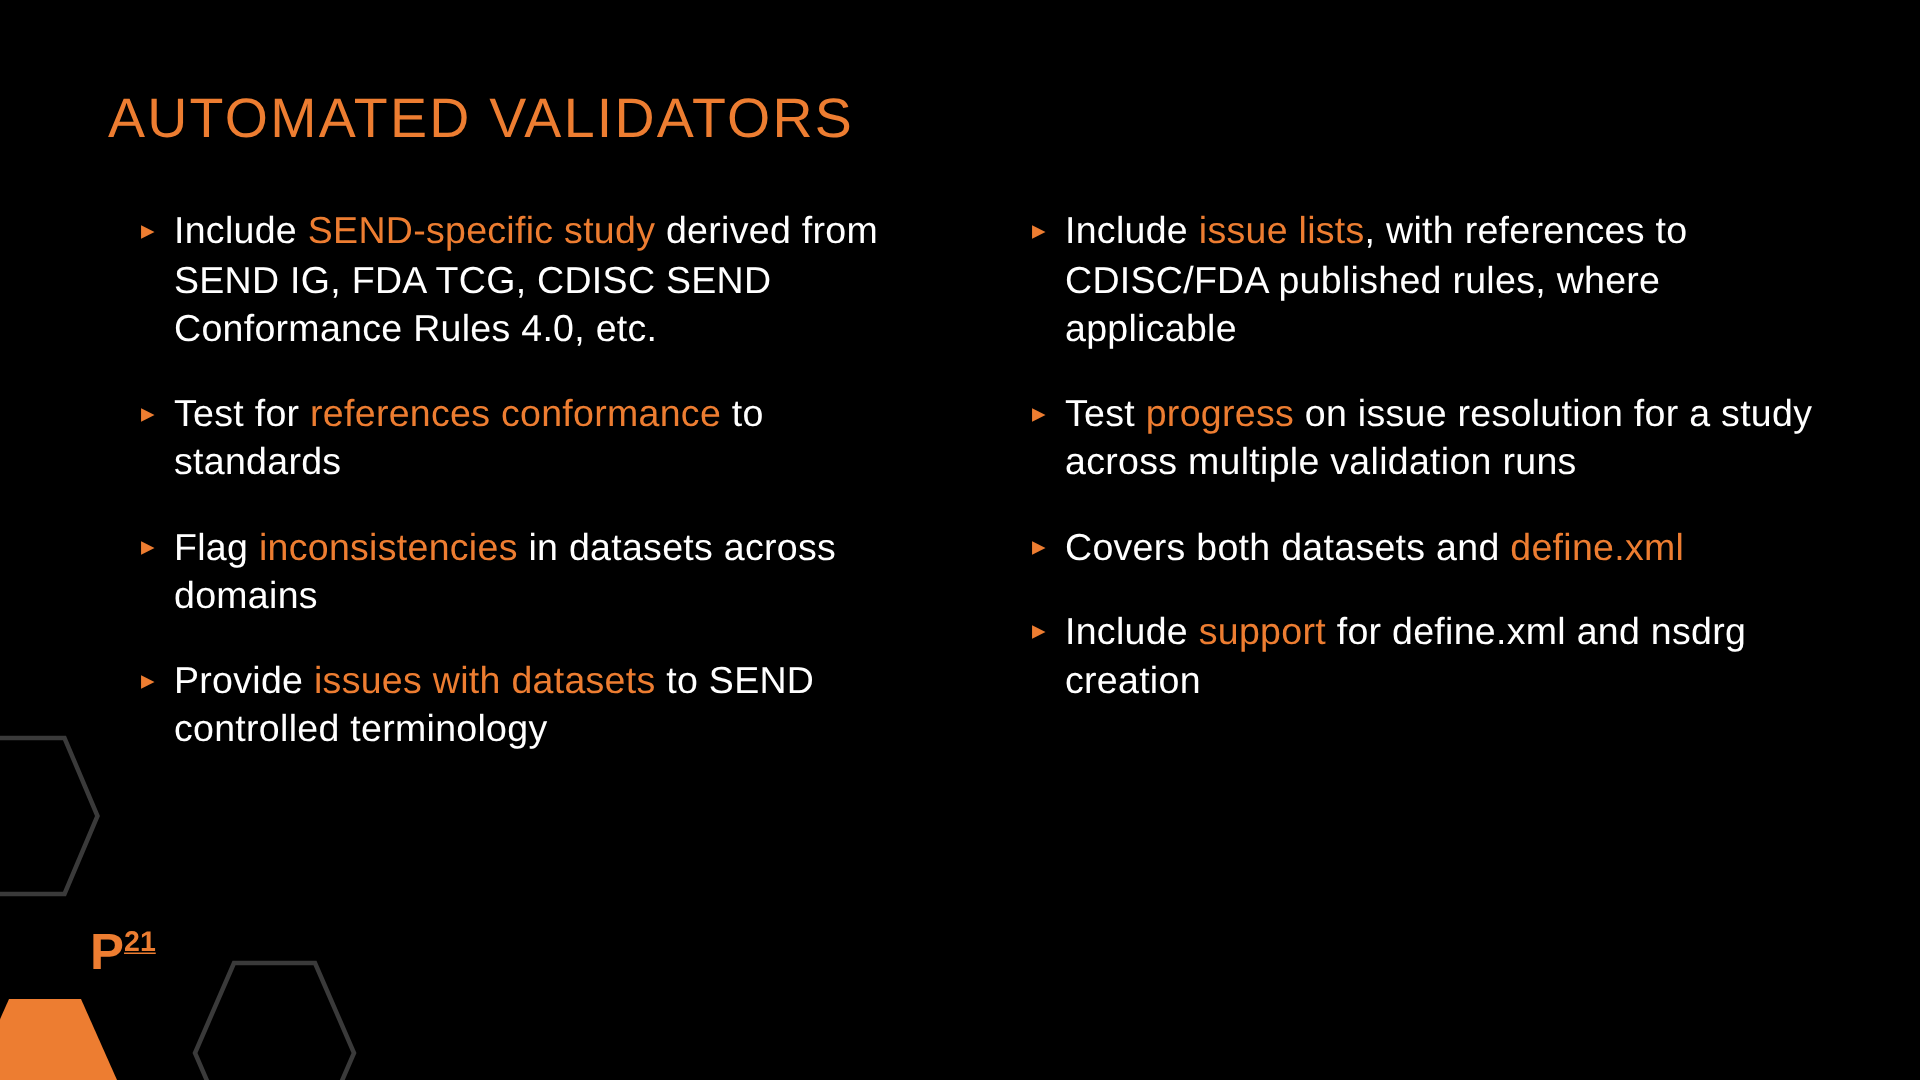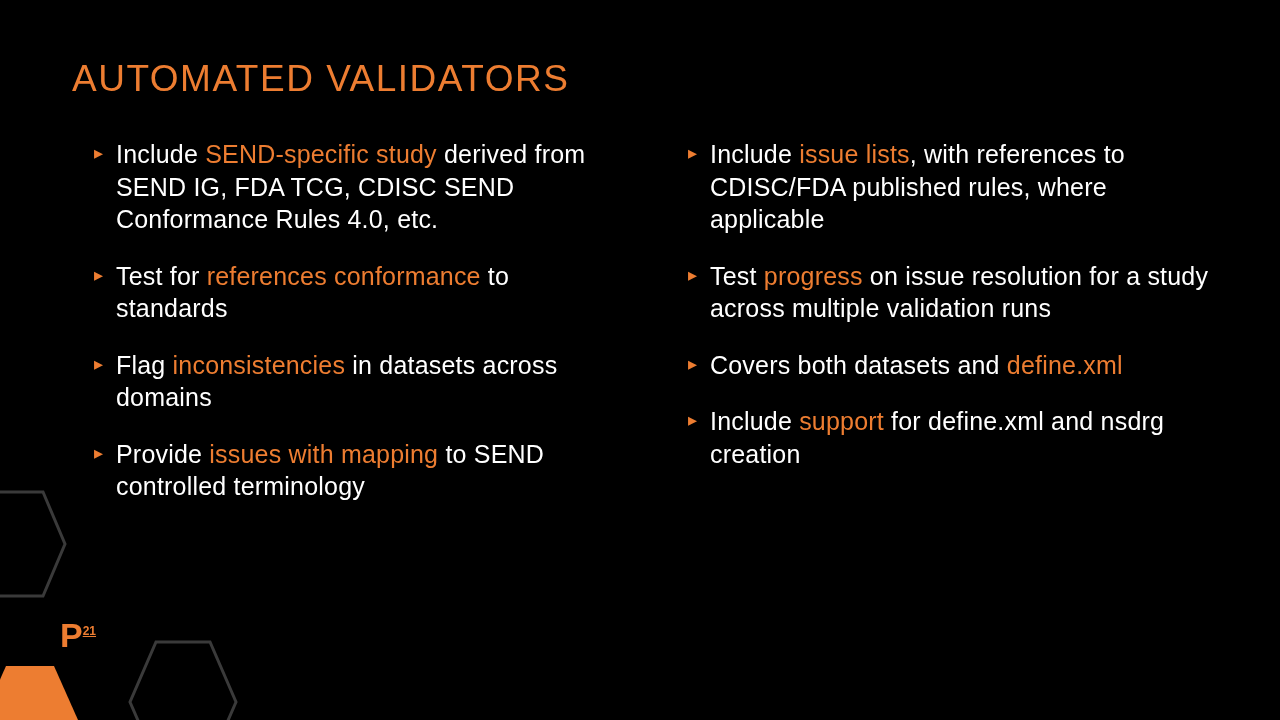--- a/index.html
+++ b/index.html
@@ -64,36 +64,36 @@
   .hex-filled   { left: -20px; top: 664px; }
   .logo {
     position: absolute;
     left: 60px;
     top: 616px;
     color: #ed7d31;
     font-weight: 800;
     font-family: Arial, "Segoe UI", sans-serif;
   }
   .logo .p  { font-size: 34px; letter-spacing: -1px; }
-  .logo .sup { font-size: 12px; position: relative; top: -12px; left: 1px; font-weight: 800; text-decoration: underline; }
+  .logo .sup { font-size: 19px; position: relative; top: -12px; left: 1px; font-weight: 800; text-decoration: underline; }
 </style>
 </head>
 <body>
 
 <div class="slide">
 
   <h1 class="title">AUTOMATED VALIDATORS</h1>
 
   <div class="columns">
     <div class="col">
       <ul>
         <li><span>Include </span><span class="hl">SEND-specific study</span><span> derived from SEND IG, FDA TCG, CDISC SEND Conformance Rules 4.0, etc.</span></li>
         <li><span>Test for </span><span class="hl">references conformance</span><span> to standards</span></li>
         <li><span>Flag </span><span class="hl">inconsistencies</span><span> in datasets across domains</span></li>
-        <li><span>Provide </span><span class="hl">issues with mapping</span><span> to SEND controlled terminology</span></li>
+        <li><span>Provide </span><span class="hl">issues with datasets</span><span> to SEND controlled terminology</span></li>
       </ul>
     </div>
     <div class="col">
       <ul>
         <li><span>Include </span><span class="hl">issue lists</span><span>, with references to CDISC/FDA published rules, where applicable</span></li>
         <li><span>Test </span><span class="hl">progress</span><span> on issue resolution for a study across multiple validation runs</span></li>
         <li><span>Covers both datasets and </span><span class="hl">define.xml</span><span></span></li>
         <li><span>Include </span><span class="hl">support</span><span> for define.xml and nsdrg creation</span></li>
       </ul>
     </div>

